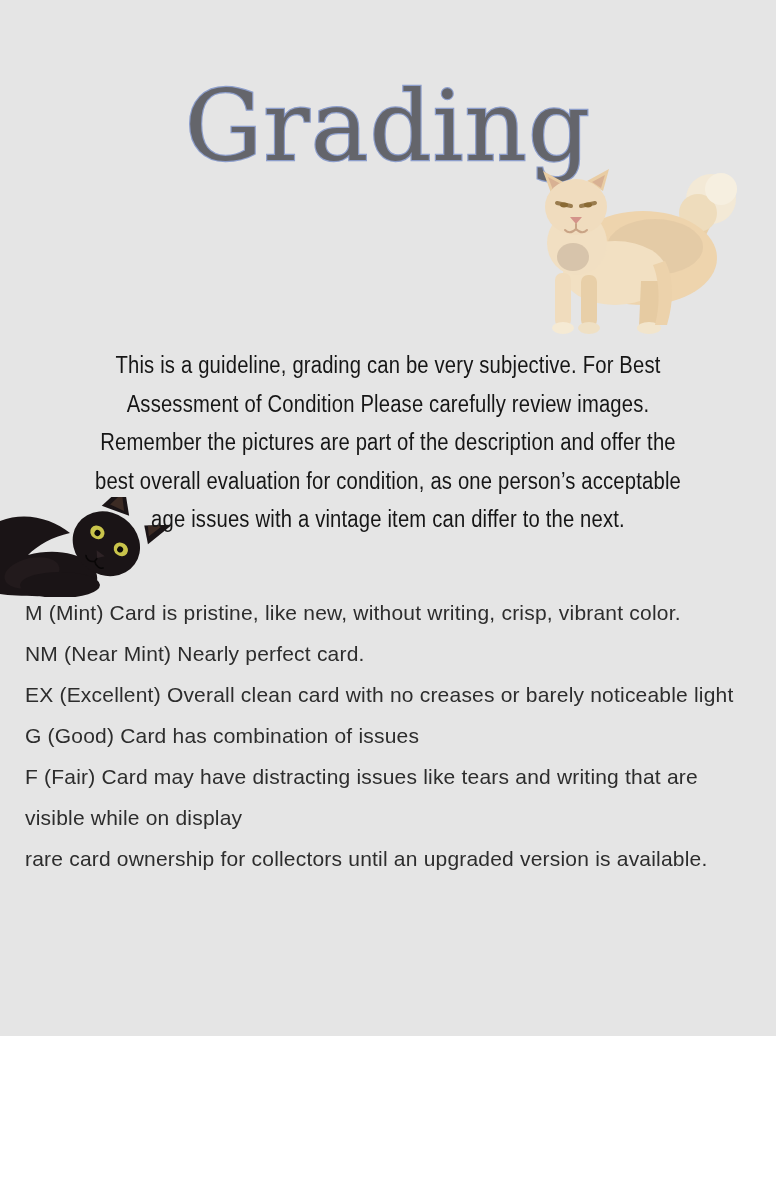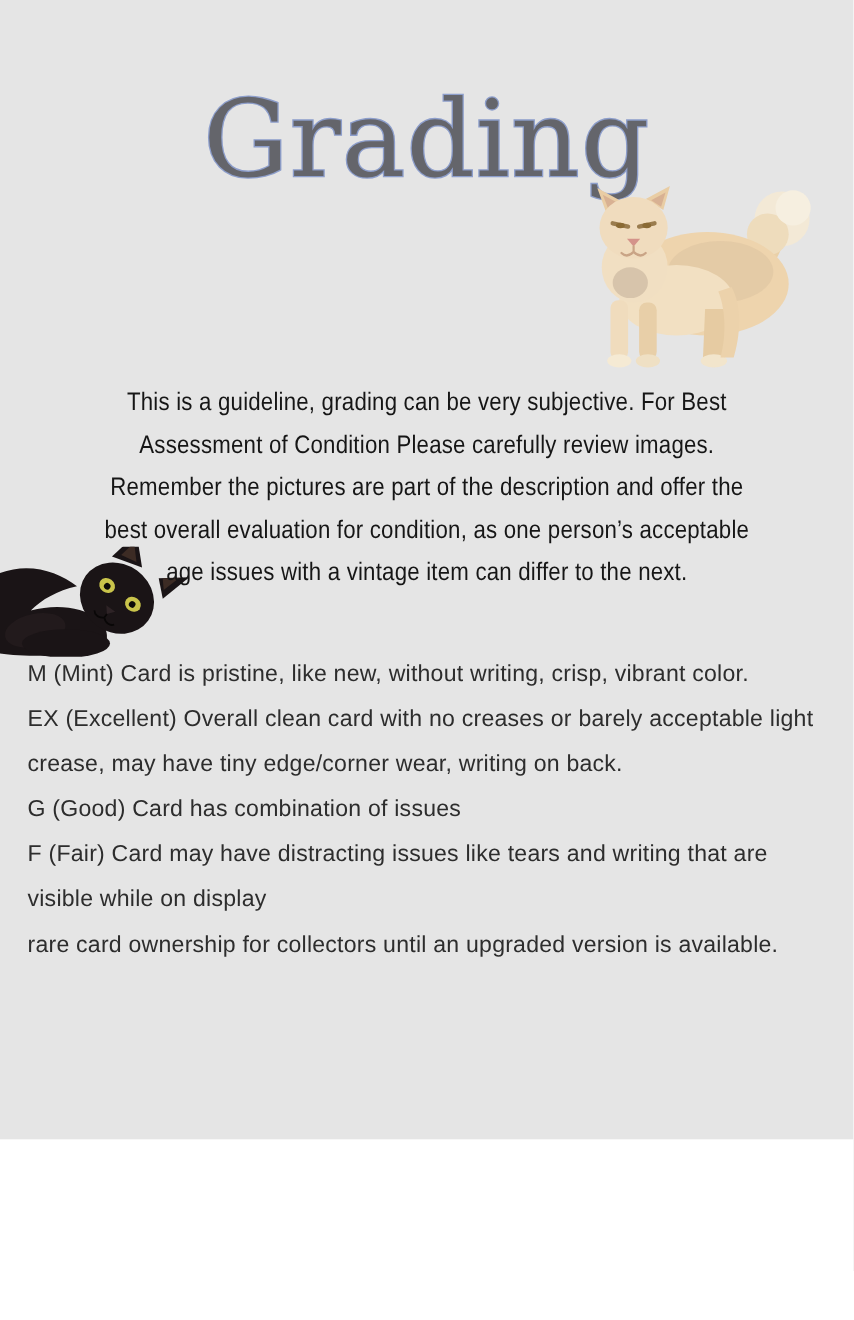--- a/index.html
+++ b/index.html
@@ -103,22 +103,22 @@
         <ellipse cx="119" cy="42" rx="7.5" ry="6.5" fill="#c9c44b"></ellipse>
         <circle cx="118.5" cy="42.5" r="3" fill="#0c0b08"></circle>
         <path d="M100 57 L110 57 L105 63 Z" fill="#2e2326"></path>
         <path d="M105 63 L105 67 M105 67 C 101 71 96 70 94 67 M105 67 C 109 71 114 70 116 67" stroke="#090707" stroke-width="1.6" fill="none"></path>
       </g>
     </svg>
   </div>
 
   <div class="grades">
     <div class="grade-line">M (Mint) Card is pristine, like new, without writing, crisp, vibrant color.</div>
-    <div class="grade-line">EX (Excellent) Overall clean card with no creases or barely acceptable light</div>
-    <div class="grade-line">crease, may have tiny edge/corner wear, writing on back.</div>
+    <div class="grade-line">NM (Near Mint) Nearly perfect card.</div>
+    <div class="grade-line">EX (Excellent) Overall clean card with no creases or barely noticeable light</div>
     <div class="grade-line">G (Good) Card has combination of issues</div>
     <div class="grade-line">F (Fair) Card may have distracting issues like tears and writing that are</div>
     <div class="grade-line">visible while on display</div>
     <div class="grade-line">rare card ownership for collectors until an upgraded version is available.</div>
   </div>
 
   <div class="cat" id="cat-gray">
     <svg viewBox="0 0 141 124" width="141" height="124" role="img" aria-label="Gray cat sitting upright looking upward">
 
       <path d="M28 124 C 24 92 34 64 56 54 L 94 54 C 114 64 122 92 118 124 Z" fill="#5b6169"></path>

